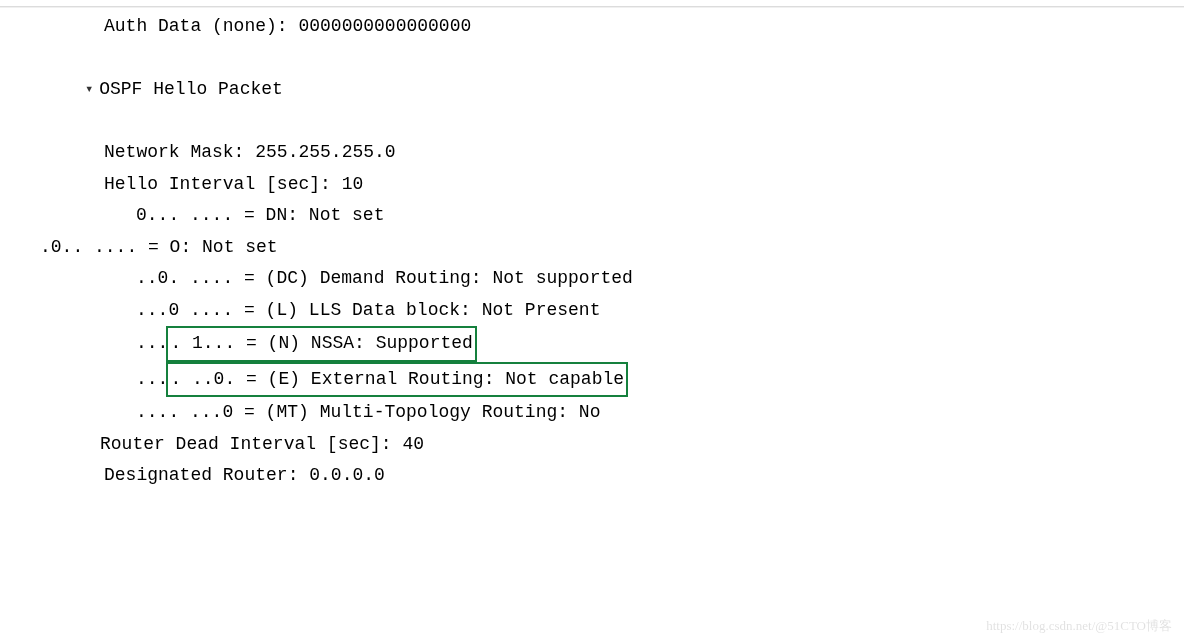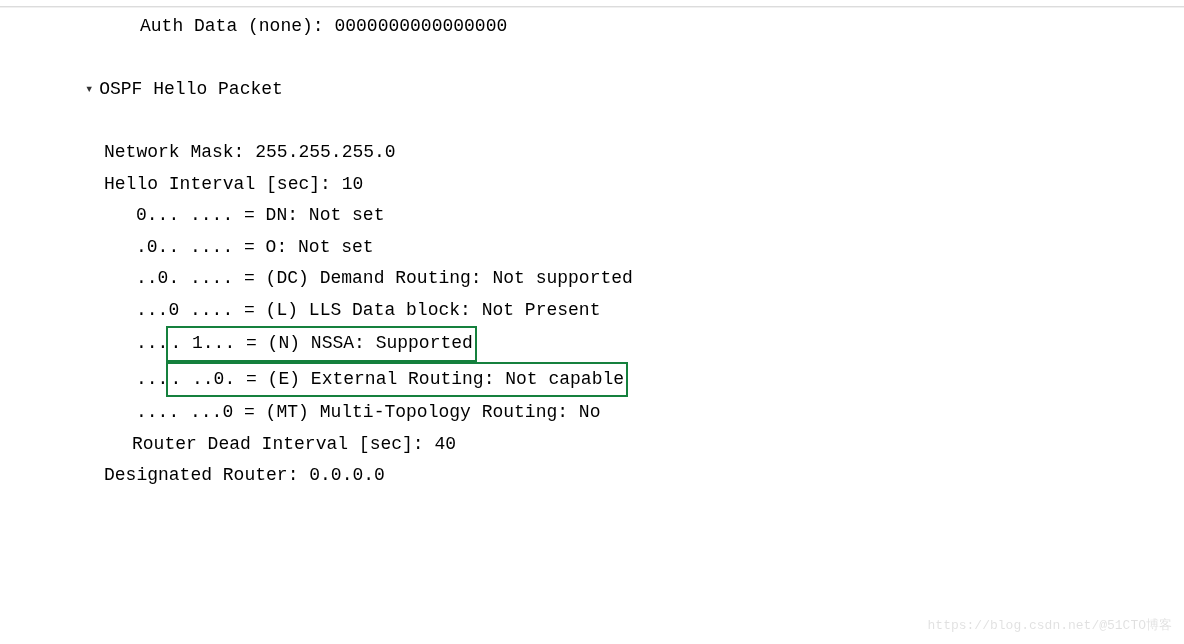--- a/index.html
+++ b/index.html
@@ -59,57 +59,57 @@
     display: inline-block;
     padding: 0 2px;
     margin: 0 -2px;
   }
   .watermark {
     position: absolute;
     right: 12px;
     bottom: 6px;
     color: rgba(0,0,0,0.12);
     font-size: 13px;
-    font-family: Liberation Mono, monospace;
+    font-family: Liberation Serif, serif;
     pointer-events: none;
   }
 </style>
 </head>
 <body>
 
 <div class="topbar"></div>
 
 <div class="pane">
 
-  <div class="row" style="margin-left:100px">Auth Data (none): 0000000000000000</div>
+  <div class="row" style="margin-left:64px">Auth Data (none): 0000000000000000</div>
 
   <div class="row collapsible" style="margin-left:0px">
     <span class="caret">▾</span><span>OSPF Hello Packet</span>
   </div>
 
   <div class="row" style="margin-left:64px">Network Mask: 255.255.255.0</div>
 
   <div class="row" style="margin-left:64px">Hello Interval [sec]: 10</div>
 
 
   <div class="row" style="margin-left:96px">0... .... = DN: Not set</div>
 
-  <div class="row" style="margin-left:96px">.0.. .... = O: Not set</div>
+  <div class="row" style="">.0.. .... = O: Not set</div>
 
   <div class="row" style="margin-left:96px">..0. .... = (DC) Demand Routing: Not supported</div>
 
   <div class="row" style="margin-left:96px">...0 .... = (L) LLS Data block: Not Present</div>
 
   <div class="row" style="margin-left:96px"><span>...</span><span class="hl-red"><span>. 1... = (N) NSSA: Supported</span></span></div>
 
 
   <div class="row" style="margin-left:96px"><span>...</span><span class="hl-red"><span>. ..0. = (E) External Routing: Not capable</span></span></div>
 
   <div class="row" style="margin-left:96px">.... ...0 = (MT) Multi-Topology Routing: No</div>
 
 
-  <div class="row" style="margin-left:92px">Router Dead Interval [sec]: 40</div>
+  <div class="row" style="margin-left:60px">Router Dead Interval [sec]: 40</div>
 
   <div class="row" style="margin-left:64px">Designated Router: 0.0.0.0</div>
 
 </div>
 
 <div class="watermark">https://blog.csdn.net/@51CTO博客</div>
 
 </body></html>

